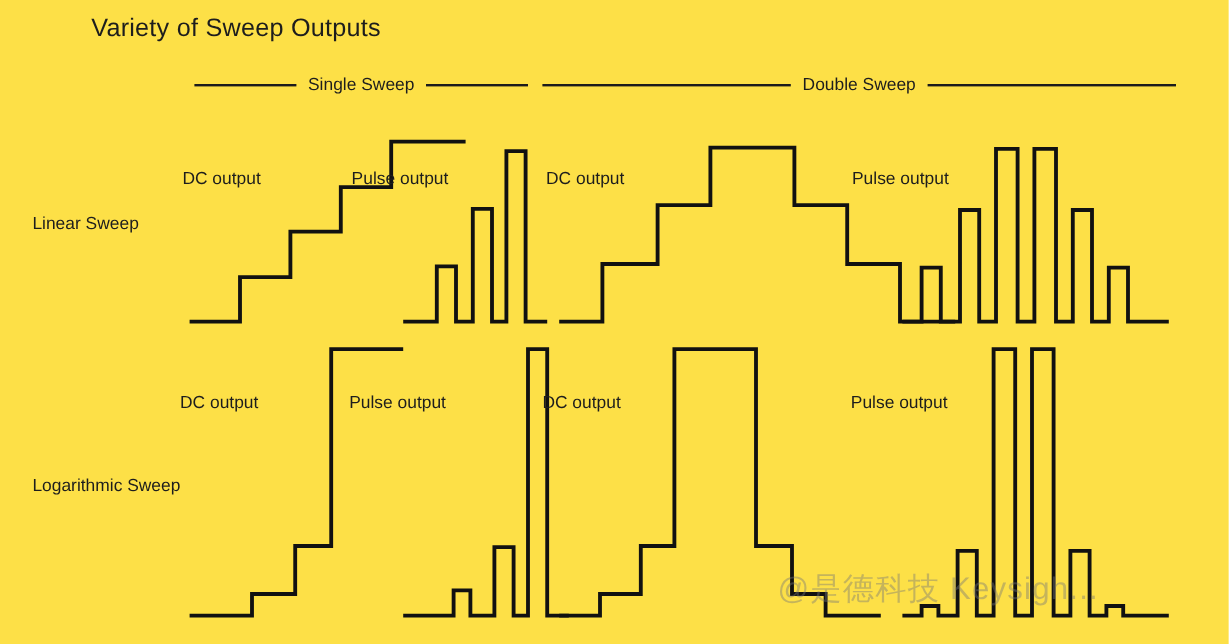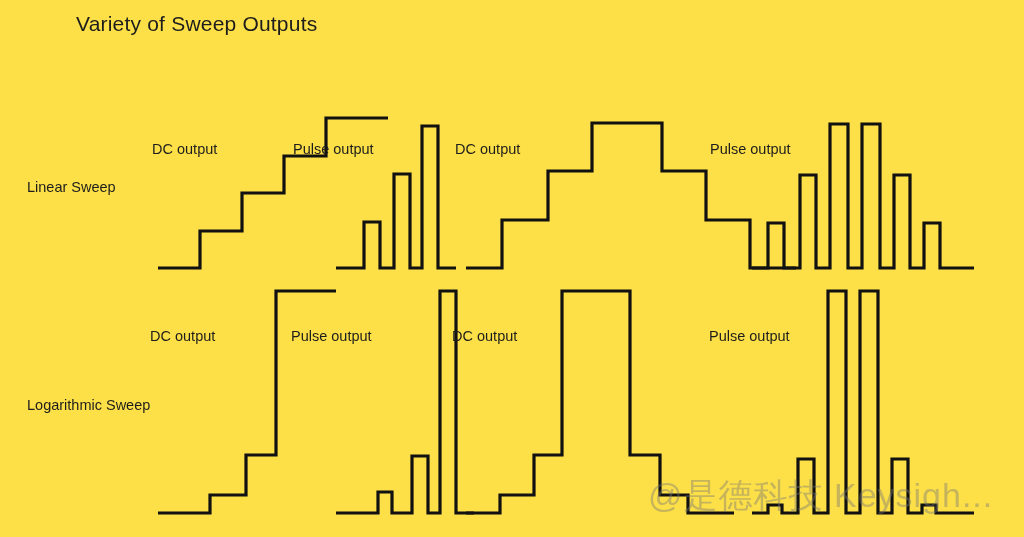--- a/index.html
+++ b/index.html
@@ -97,36 +97,46 @@
   #lbl-lin-double-pulse { left: 710px; top: 141px; }
   #lbl-log-single-dc    { left: 150px; top: 328px; }
   #lbl-log-single-pulse { left: 291px; top: 328px; }
   #lbl-log-double-dc    { left: 452px; top: 328px; }
   #lbl-log-double-pulse { left: 709px; top: 328px; }
 
   #watermark {
     position: absolute;
     left: 648px;
     top: 473px;
-    font-size: 34px;
+    font-size: 26px;
     color: rgba(120,120,120,0.42);
     white-space: nowrap;
     letter-spacing: 1px;
     z-index: 5;
     pointer-events: none;
   }
 </style>
 </head>
 <body>
 
 <div id="page">
 
   <div id="title">Variety of Sweep Outputs</div>
 
+  <div class="sweep-header" id="hdr-single">
+    <span class="rule"></span>
+    <span class="hdr-label">Single Sweep</span>
+    <span class="rule"></span>
+  </div>
 
+  <div class="sweep-header" id="hdr-double">
+    <span class="rule"></span>
+    <span class="hdr-label">Double Sweep</span>
+    <span class="rule"></span>
+  </div>
 
   <div class="row-label" id="row-label-linear">Linear Sweep</div>
   <div class="row-label" id="row-label-log">Logarithmic Sweep</div>
 
   <div class="panel-label" id="lbl-lin-single-dc">DC output</div>
   <div class="panel" id="panel-lin-single-dc">
     <svg width="230" height="150" viewBox="0 0 230 150">
       <path class="wave-path" d="M 0,150 L 42,150 L 42,113 L 84,113 L 84,75 L 126,75 L 126,38 L 168,38 L 168,0 L 230,0"></path>
     </svg>
   </div>

